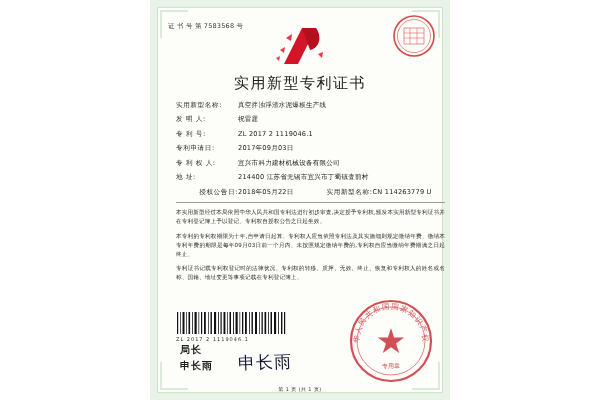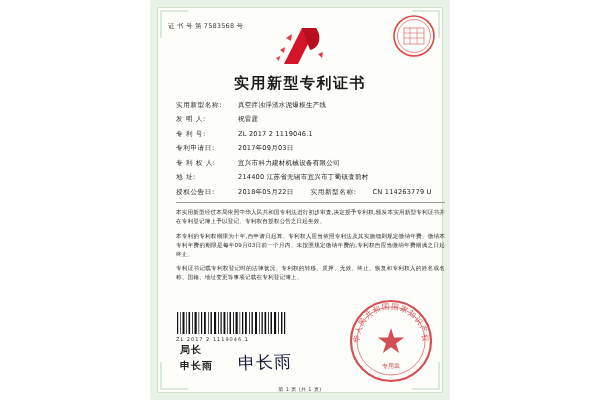--- a/index.html
+++ b/index.html
@@ -88,21 +88,21 @@
   }
 
   #cert-title {
     position: absolute;
     left: 0;
     right: 0;
     top: 74px;
     text-align: center;
     font-family: "DejaVu Serif", "Liberation Serif", serif;
     font-size: 15px;
-    font-weight: bold;
+    font-weight: normal;
     color: #1c1c1c;
     letter-spacing: 1.5px;
   }
 
   
   #fields {
     position: absolute;
     left: 26px;
     top: 102px;
     right: 5px;
@@ -135,20 +135,21 @@
     margin-top: 2px;
     margin-bottom: 5px;
   }
   #grant-row .half {
     flex: 1 1 50%;
     display: flex;
   }
   #grant-row .half .field-label {
     width: 62px;
     flex: 0 0 62px;
+    text-align: right;
   }
 
   hr.rule {
     border: none;
     border-top: 0.6px solid #9a9a9a;
     margin: 4px 0 5px 0;
   }
 
   
   .para {

